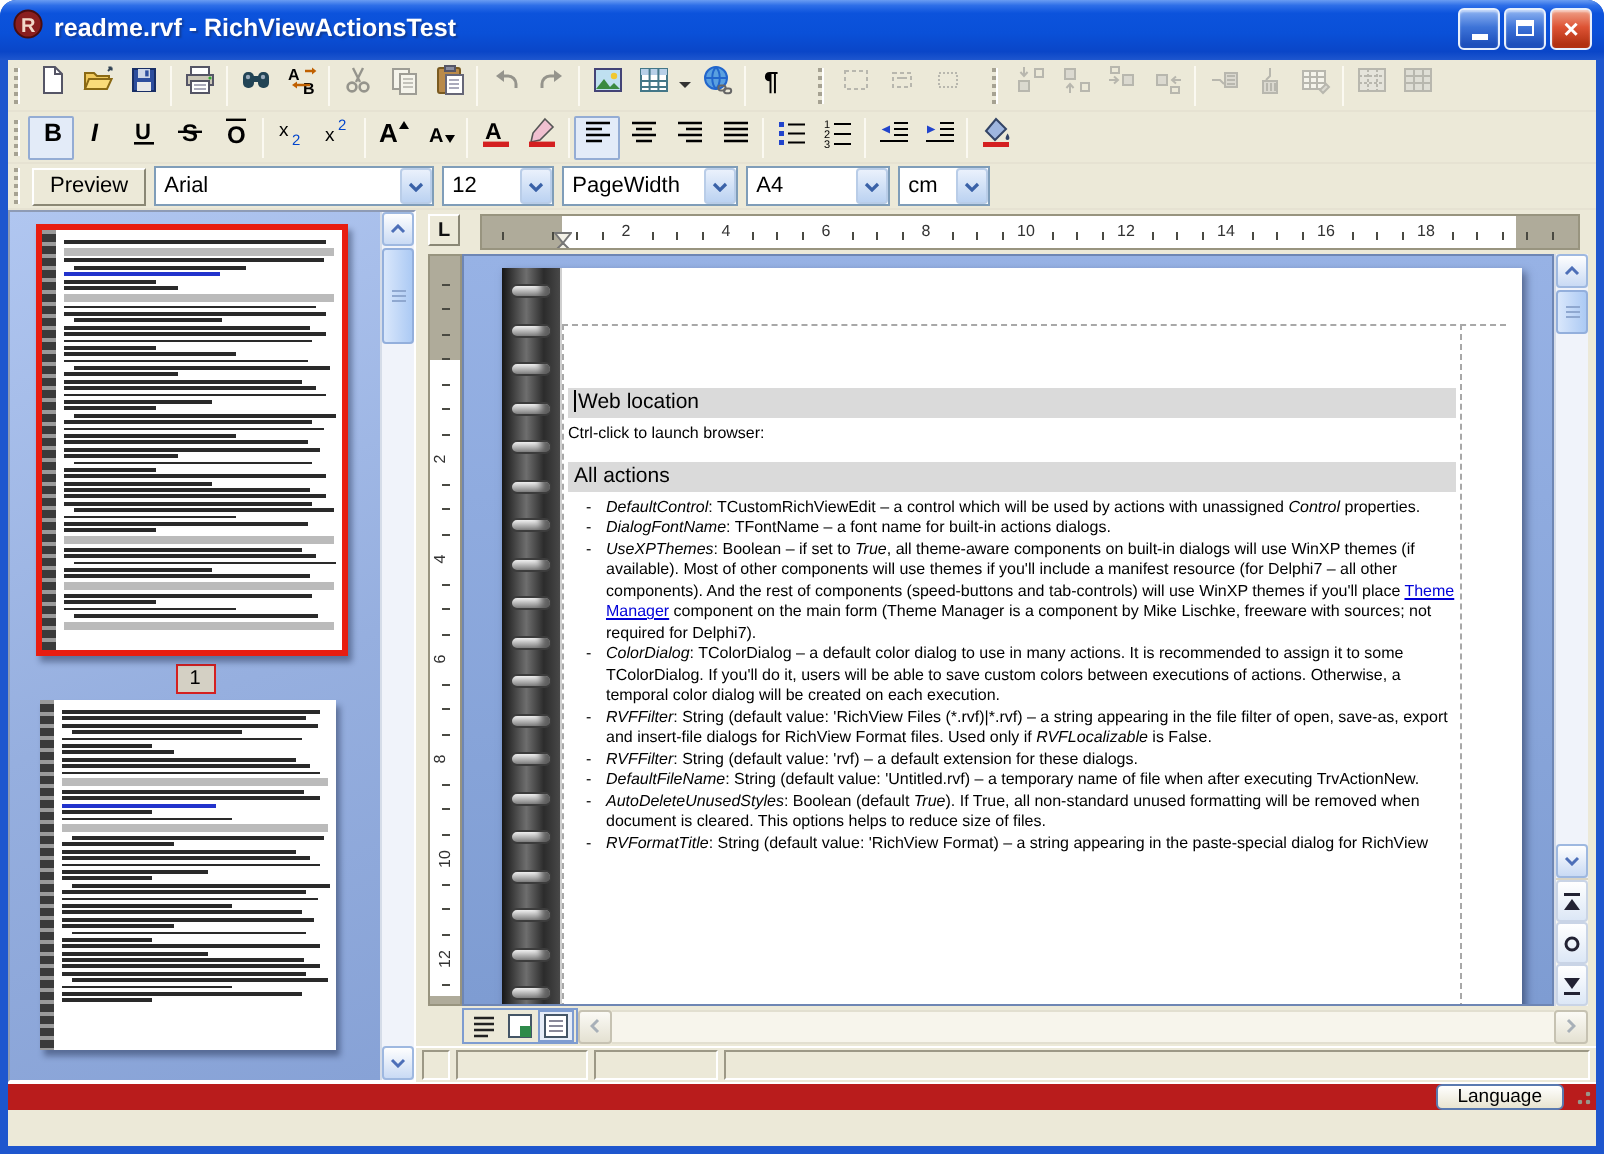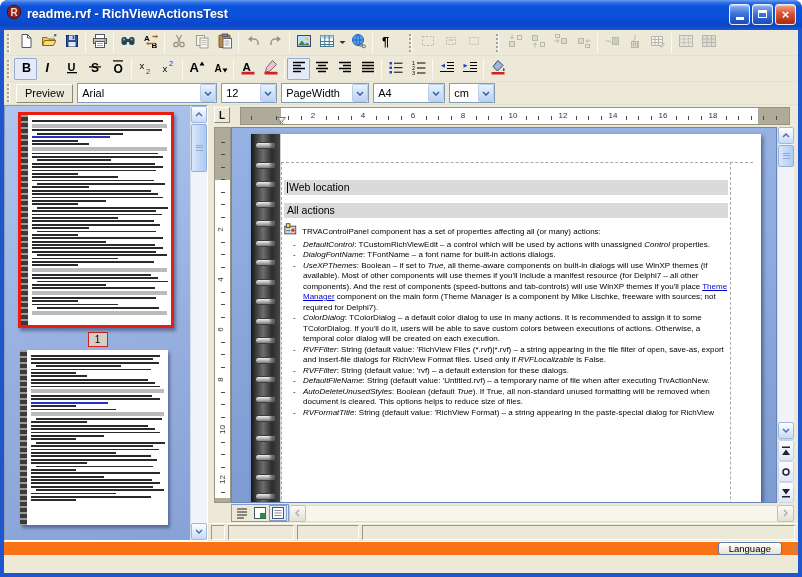--- a/index.html
+++ b/index.html
@@ -91,42 +91,42 @@
   .page{position:absolute;left:19px;top:6px;width:510px;height:640px;background:#fff;
     box-shadow:2px 2px 4px rgba(15,25,55,.5)}
   .spiral{position:absolute;left:0;top:0;bottom:0;width:30px;
     background:linear-gradient(90deg,#161616 0%,#6E6E6E 42%,#2C2C2C 72%,#484848 100%);border-right:1px solid #CFCFCF}
   .ring{position:absolute;left:4px;width:21px;height:7px;border-radius:4px;border:1px solid #3C3C3C;
     background:linear-gradient(180deg,#F2F2F2,#7E7E7E);box-shadow:inset -7px 0 3px -3px #5E5E5E}
   .dashv{position:absolute;top:28px;bottom:0;width:0;border-left:1px dashed #A8A8A8}
   .dashh{position:absolute;top:28px;height:0;border-top:1px dashed #A8A8A8}
   .doccontent{position:absolute;left:33px;top:32px;width:444px;color:#000}
   .doc-h{background:#DADADA;font-size:10.5px;padding:1px 3px 2px;margin:8px 0 3px}
-  .doc-h.first{margin-top:14px}
+  .doc-h.first{margin-top:28px}
   .caret{display:inline-block;width:1px;height:11px;background:#000;vertical-align:-2px;margin-right:1px}
   .doc-p{font-size:8px;line-height:10.5px;margin:0 0 1px}
   .doc-b{font-size:8px;line-height:10.5px;margin:0;padding-left:19px;position:relative}
   .bdash{position:absolute;left:9px;top:0}
   .it{font-style:italic}
   .dlink{color:#0000D8;text-decoration:underline}
   .ipara{margin:3px 0 2px}
   .ipara svg{vertical-align:-3px;margin-right:5px}
   
   .hscrollrow{height:20px;display:flex;align-items:center;padding:1px 4px 1px 23px;background:#ECE9D8}
   .viewbtns{display:flex;border:1px solid #7E9CD0;background:#ECE9D8;height:18px;align-items:center;padding:0 1px}
   .vb{width:18px;height:16px;display:flex;align-items:center;justify-content:center;border:1px solid transparent}
   .vb.on{border-color:#7E9CD0;background:#E6EDF8}
   .hbtn{width:17px;height:17px;background:linear-gradient(180deg,#FBFAF5,#E4E1D2);border:1px solid #C6C2B2;
     border-radius:2px;display:flex;align-items:center;justify-content:center}
   .htrack{flex:1;height:17px;background:#F7F5EC;border:1px solid #E2DFD0;border-left:none;border-right:none}
   
   .statusbar{height:18px;display:flex;background:#ECE9D8;padding:1px 2px 1px 0;border-top:1px solid #FFFFFF}
   .sbp{border:1px solid;border-color:#9C9886 #FFFFFF #FFFFFF #9C9886;margin-left:3px;font-size:10.5px;
     display:flex;align-items:center;padding:0 6px;color:#000;white-space:nowrap;overflow:hidden}
-  .bottombar{flex:0 0 14px;display:flex;align-items:center;justify-content:flex-end;background:#f97316;
+  .bottombar{flex:0 0 14px;display:flex;align-items:center;justify-content:flex-end;background:#b91c1c;
     border-top:1px solid #FFFFFF;padding-right:16px;position:relative}
   .langbtn{height:13px;padding:0 10px 1px;font-size:9.5px;color:#000;background:linear-gradient(180deg,#FFFFFF,#E8E4D0);
     border:1px solid #5A7AB0;border-radius:3px;display:flex;align-items:center}
   .sizegrip{position:absolute;right:2px;bottom:2px;width:10px;height:10px;
     background:
       radial-gradient(circle at 8px 8px,#9A968A 1px,transparent 1.3px),
       radial-gradient(circle at 8px 4px,#9A968A 1px,transparent 1.3px),
       radial-gradient(circle at 4px 8px,#9A968A 1px,transparent 1.3px)}
 </style>
 </head>
@@ -776,27 +776,22 @@
                     <span class="ring" style="top: 300.5px;"></span>
                     <span class="ring" style="top: 320px;"></span>
                     <span class="ring" style="top: 339.5px;"></span>
                     <span class="ring" style="top: 359px;"></span>
                   </div>
                 <div class="dashh" style="left:30px;width:472px"></div>
                 <div class="dashv" style="left:30px"></div>
                 <div class="dashv" style="left:479px"></div>
                 <div class="doccontent" id="doccontent">
                     <div class="doc-h first"><span class="caret"></span>Web location</div>
+                    <div class="doc-p"><span>Ctrl-click to launch browser:</span></div>
                     <div class="doc-h">All actions</div>
-                    <div class="doc-p ipara"><span><svg width="13" height="16" viewBox="0 0 16 16">
-                          <rect x="1" y="4.5" width="13.5" height="9.5" fill="#D8D4C8" stroke="#334"></rect>
-                          <rect x="2.8" y="1.5" width="4.5" height="4.5" fill="#FFE14A" stroke="#334"></rect>
-                          <circle cx="11" cy="9.5" r="2" fill="#CC3333"></circle>
-                          <path d="M3 10h4.5" stroke="#0066CC"></path>
-                        </svg></span><span>TRVAControlPanel component has a set of properties affecting all (or many) actions:</span></div>
                     <div class="doc-b"><span class="bdash">-</span><span class="it">DefaultControl</span><span>: TCustomRichViewEdit – a control which will be used by actions with unassigned </span><span class="it">Control</span><span> properties.</span></div>
                     <div class="doc-b"><span class="bdash">-</span><span class="it">DialogFontName</span><span>: TFontName – a font name for built-in actions dialogs.</span></div>
                     <div class="doc-b"><span class="bdash">-</span><span class="it">UseXPThemes</span><span>: Boolean – if set to </span><span class="it">True</span><span>, all theme-aware components on built-in dialogs will use WinXP themes (if available). Most of other components will use themes if you'll include a manifest resource (for Delphi7 – all other components). And the rest of components (speed-buttons and tab-controls) will use WinXP themes if you'll place </span><span class="dlink">Theme Manager</span><span> component on the main form (Theme Manager is a component by Mike Lischke, freeware with sources; not required for Delphi7).</span></div>
                     <div class="doc-b"><span class="bdash">-</span><span class="it">ColorDialog</span><span>: TColorDialog – a default color dialog to use in many actions. It is recommended to assign it to some TColorDialog. If you'll do it, users will be able to save custom colors between executions of actions. Otherwise, a temporal color dialog will be created on each execution.</span></div>
                     <div class="doc-b"><span class="bdash">-</span><span class="it">RVFFilter</span><span>: String (default value: 'RichView Files (*.rvf)|*.rvf) – a string appearing in the file filter of open, save-as, export and insert-file dialogs for RichView Format files. Used only if </span><span class="it">RVFLocalizable</span><span> is False.</span></div>
                     <div class="doc-b"><span class="bdash">-</span><span class="it">RVFFilter</span><span>: String (default value: 'rvf) – a default extension for these dialogs.</span></div>
                     <div class="doc-b"><span class="bdash">-</span><span class="it">DefaultFileName</span><span>: String (default value: 'Untitled.rvf) – a temporary name of file when after executing TrvActionNew.</span></div>
                     <div class="doc-b"><span class="bdash">-</span><span class="it">AutoDeleteUnusedStyles</span><span>: Boolean (default </span><span class="it">True</span><span>). If True, all non-standard unused formatting will be removed when document is cleared. This options helps to reduce size of files.</span></div>
                     <div class="doc-b"><span class="bdash">-</span><span class="it">RVFormatTitle</span><span>: String (default value: 'RichView Format) – a string appearing in the paste-special dialog for RichView</span></div>
                   </div>

